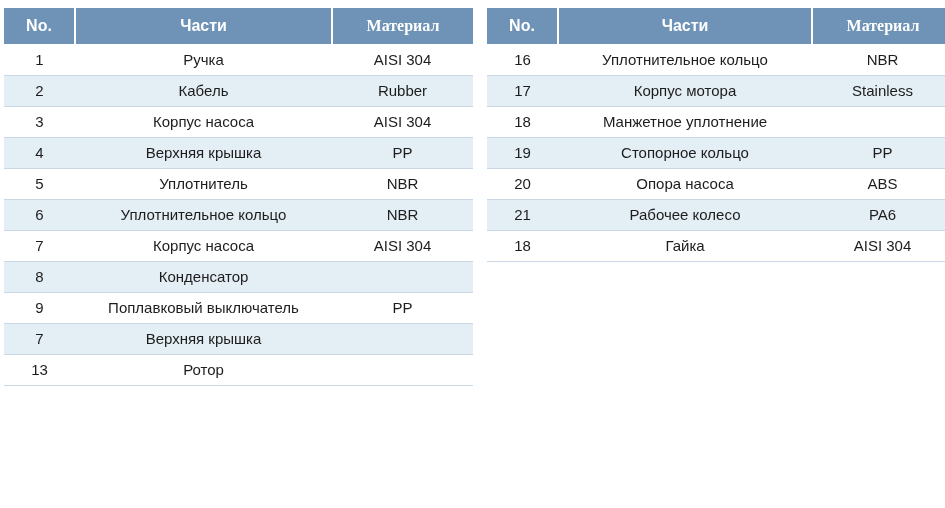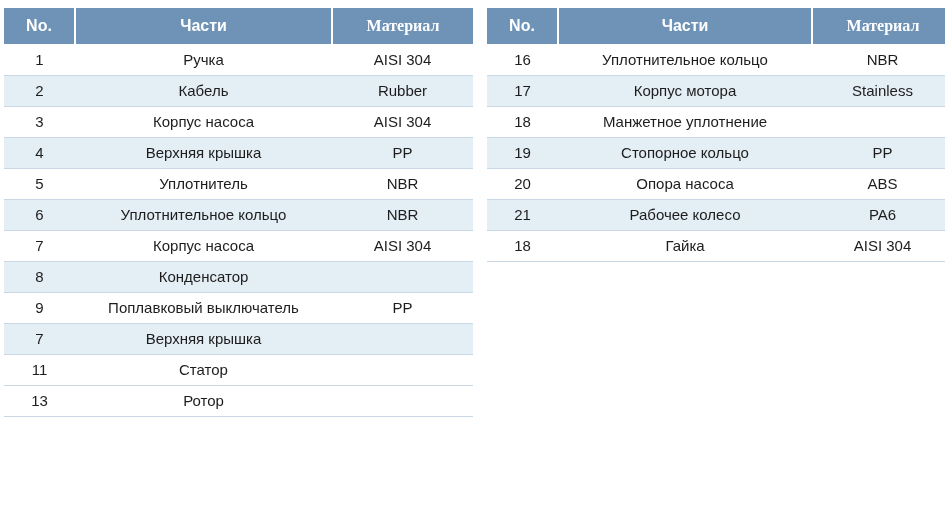--- a/index.html
+++ b/index.html
@@ -128,25 +128,20 @@
           <td>9</td>
           <td>Поплавковый выключатель</td>
           <td>PP</td>
         </tr>
         <tr class="even">
           <td>7</td>
           <td>Верхняя крышка</td>
           <td></td>
         </tr>
         <tr class="odd">
-          <td>11</td>
-          <td>Статор</td>
-          <td></td>
-        </tr>
-        <tr class="odd">
           <td>13</td>
           <td>Ротор</td>
           <td></td>
         </tr>
       </tbody>
     </table>
   </div>
 
   <div class="table-wrap right">
     <table class="parts">

